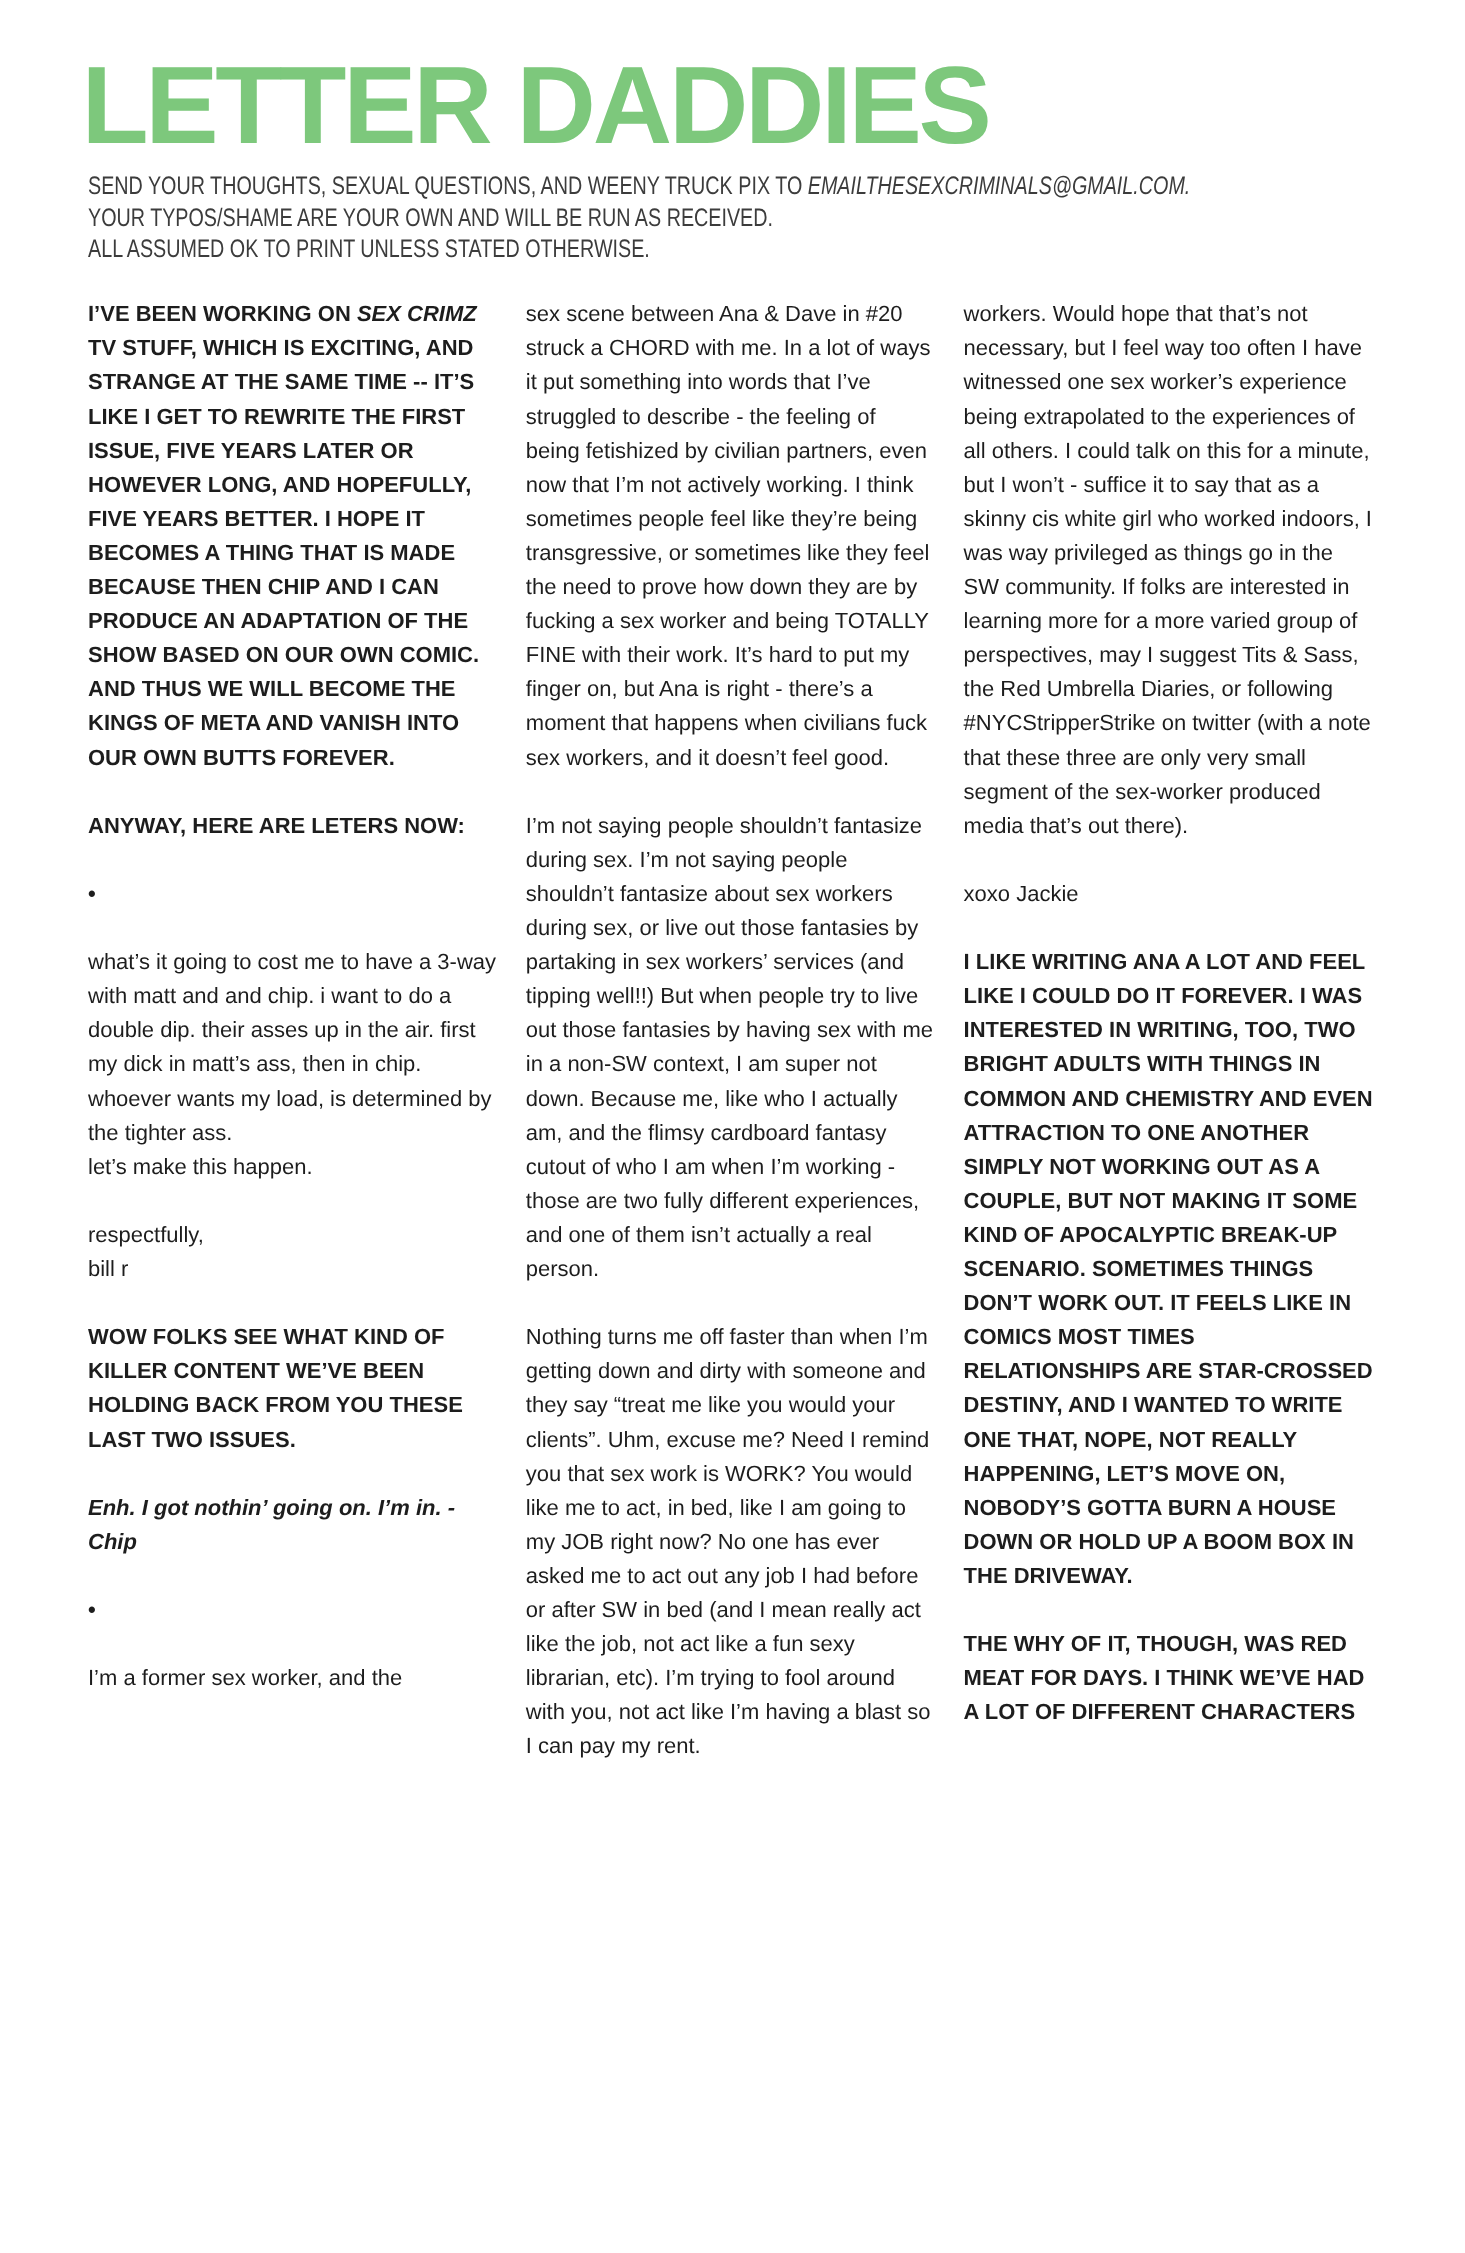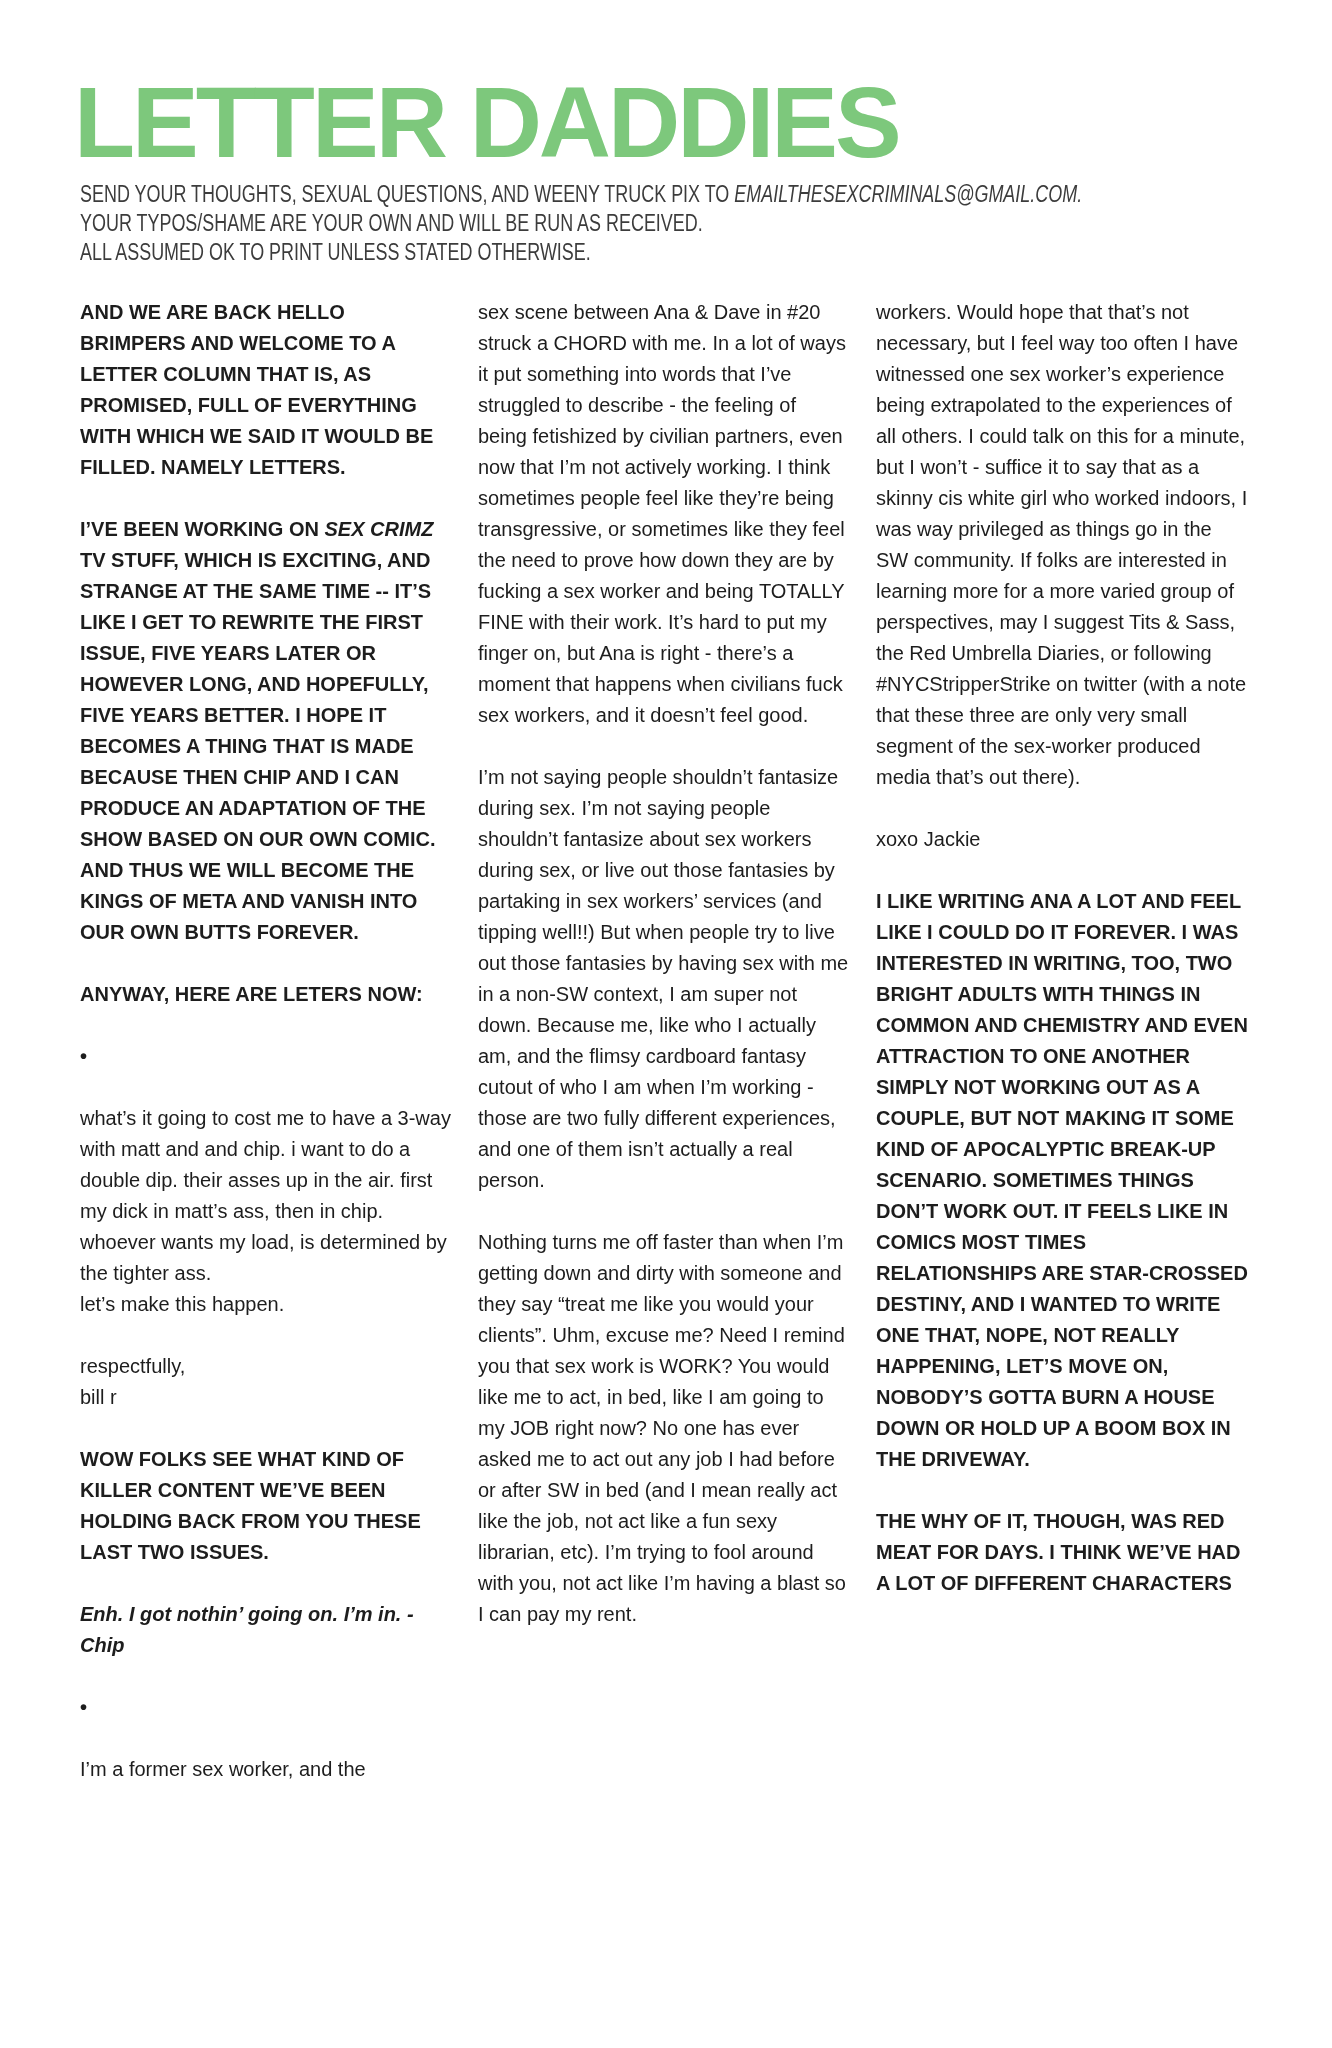--- a/index.html
+++ b/index.html
@@ -8,21 +8,21 @@
     background: #ffffff;
     width: 1332px;
     height: 2048px;
     overflow: hidden;
     font-family: "Liberation Sans", sans-serif;
   }
   .page {
     box-sizing: border-box;
     width: 1332px;
     height: 2048px;
-    padding: 72px 0 0 80px;
+    padding: 46px 0 0 80px;
     background: #ffffff;
   }
   .title {
     margin: 0 0 0 -6px;
     font-size: 100px;
     line-height: 100px;
     font-weight: bold;
     letter-spacing: -3px;
     color: #7dc87c;
     white-space: nowrap;
@@ -69,21 +69,20 @@
     <div class="subtitle">
       <div><span>SEND YOUR THOUGHTS, SEXUAL QUESTIONS, AND WEENY TRUCK PIX TO </span><span class="em">EMAILTHESEXCRIMINALS@GMAIL.COM.</span></div>
       <div>YOUR TYPOS/SHAME ARE YOUR OWN AND WILL BE RUN AS RECEIVED.</div>
       <div>ALL ASSUMED OK TO PRINT UNLESS STATED OTHERWISE.</div>
     </div>
   </header>
 
   <main class="columns">
 
     <section class="col">
-      <p class="b">AND WE ARE BACK HELLO BRIMPERS AND WELCOME TO A LETTER COLUMN THAT IS, AS PROMISED, FULL OF EVERYTHING WITH WHICH WE SAID IT WOULD BE FILLED. NAMELY LETTERS.</p>
       <p class="b"><span>I’VE BEEN WORKING ON </span><span class="it">SEX CRIMZ</span><span> TV STUFF, WHICH IS EXCITING, AND STRANGE AT THE SAME TIME -- IT’S LIKE I GET TO REWRITE THE FIRST ISSUE, FIVE YEARS LATER OR HOWEVER LONG, AND HOPEFULLY, FIVE YEARS BETTER. I HOPE IT BECOMES A THING THAT IS MADE BECAUSE THEN CHIP AND I CAN PRODUCE AN ADAPTATION OF THE SHOW BASED ON OUR OWN COMIC. AND THUS WE WILL BECOME THE KINGS OF META AND VANISH INTO OUR OWN BUTTS FOREVER.</span></p>
       <p class="b">ANYWAY, HERE ARE LETERS NOW:</p>
       <p class="bullet">•</p>
       <p>what’s it going to cost me to have a 3-way with matt and and chip. i want to do a double dip. their asses up in the air. first my dick in matt’s ass, then in chip. whoever wants my load, is determined by the tighter ass.
 let’s make this happen.</p>
       <p>respectfully,
 bill r</p>
       <p class="b">WOW FOLKS SEE WHAT KIND OF KILLER CONTENT WE’VE BEEN HOLDING BACK FROM YOU THESE LAST TWO ISSUES.</p>
       <p class="bi">Enh. I got nothin’ going on. I’m in. -Chip</p>
       <p class="bullet">•</p>

